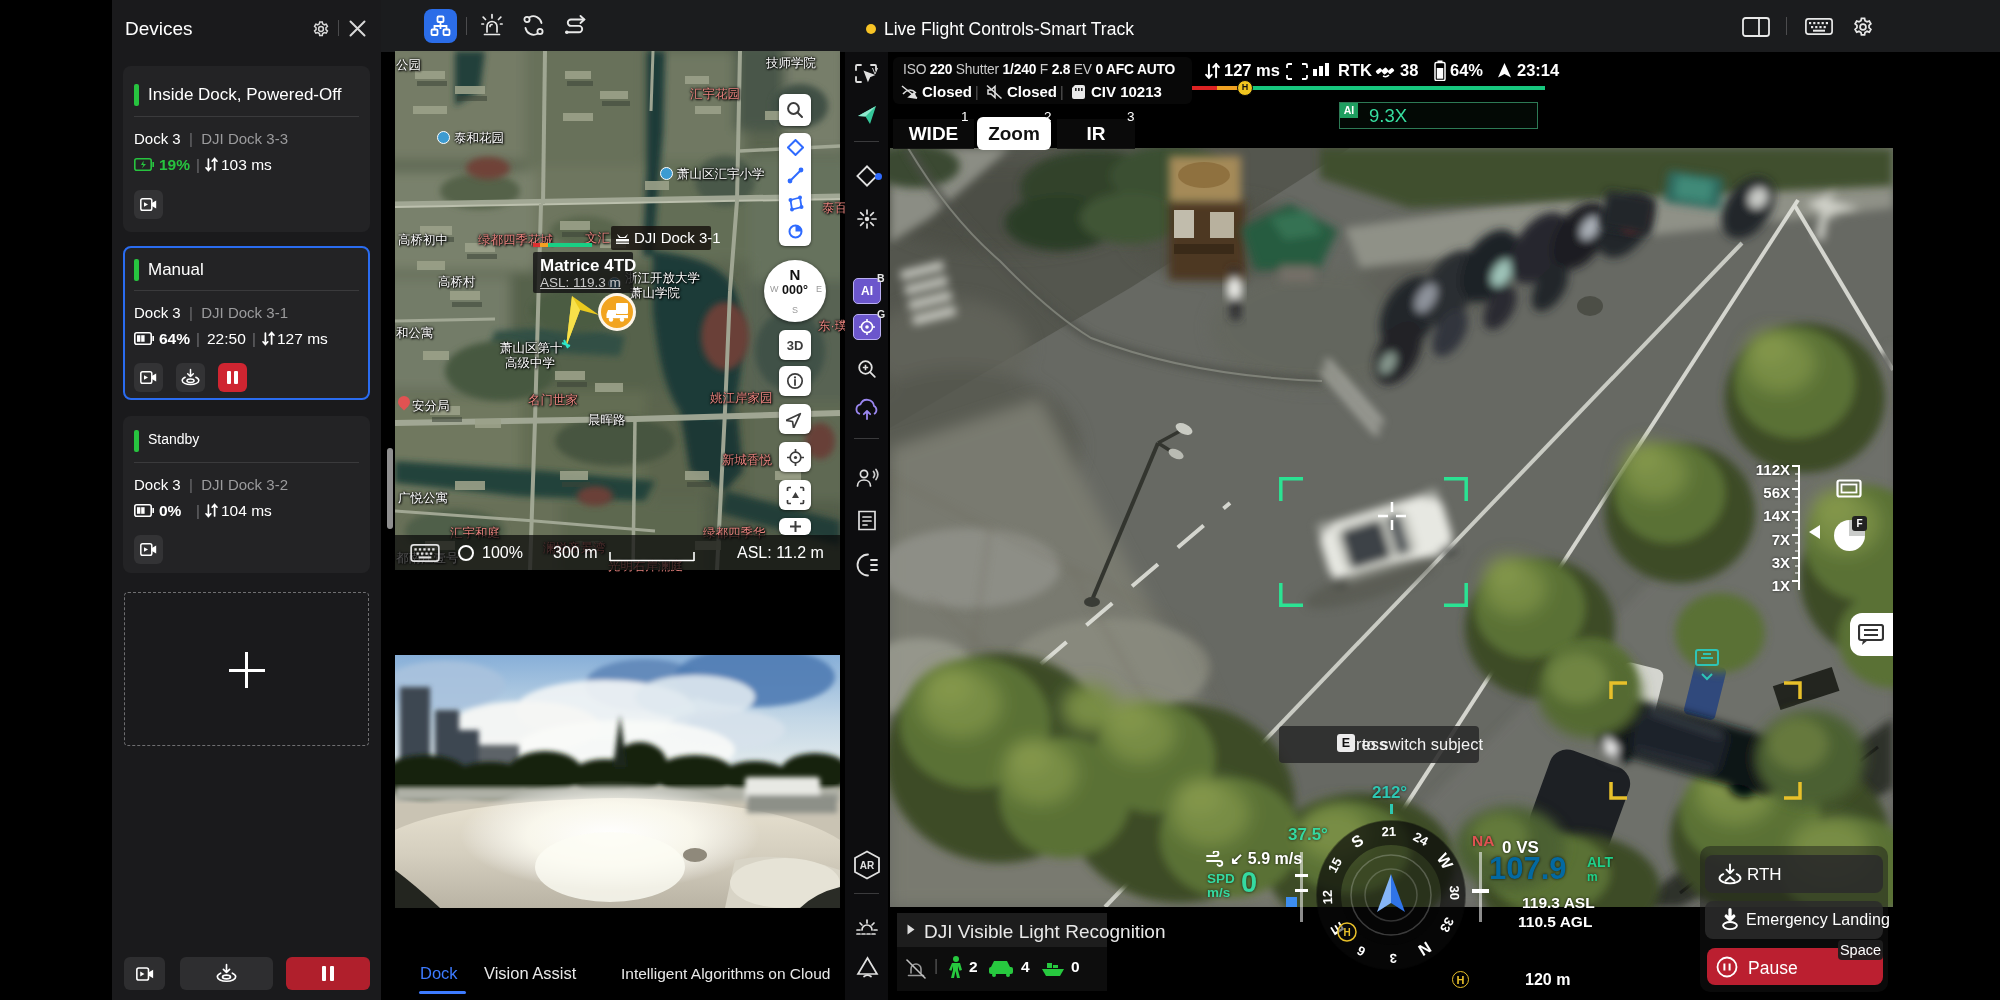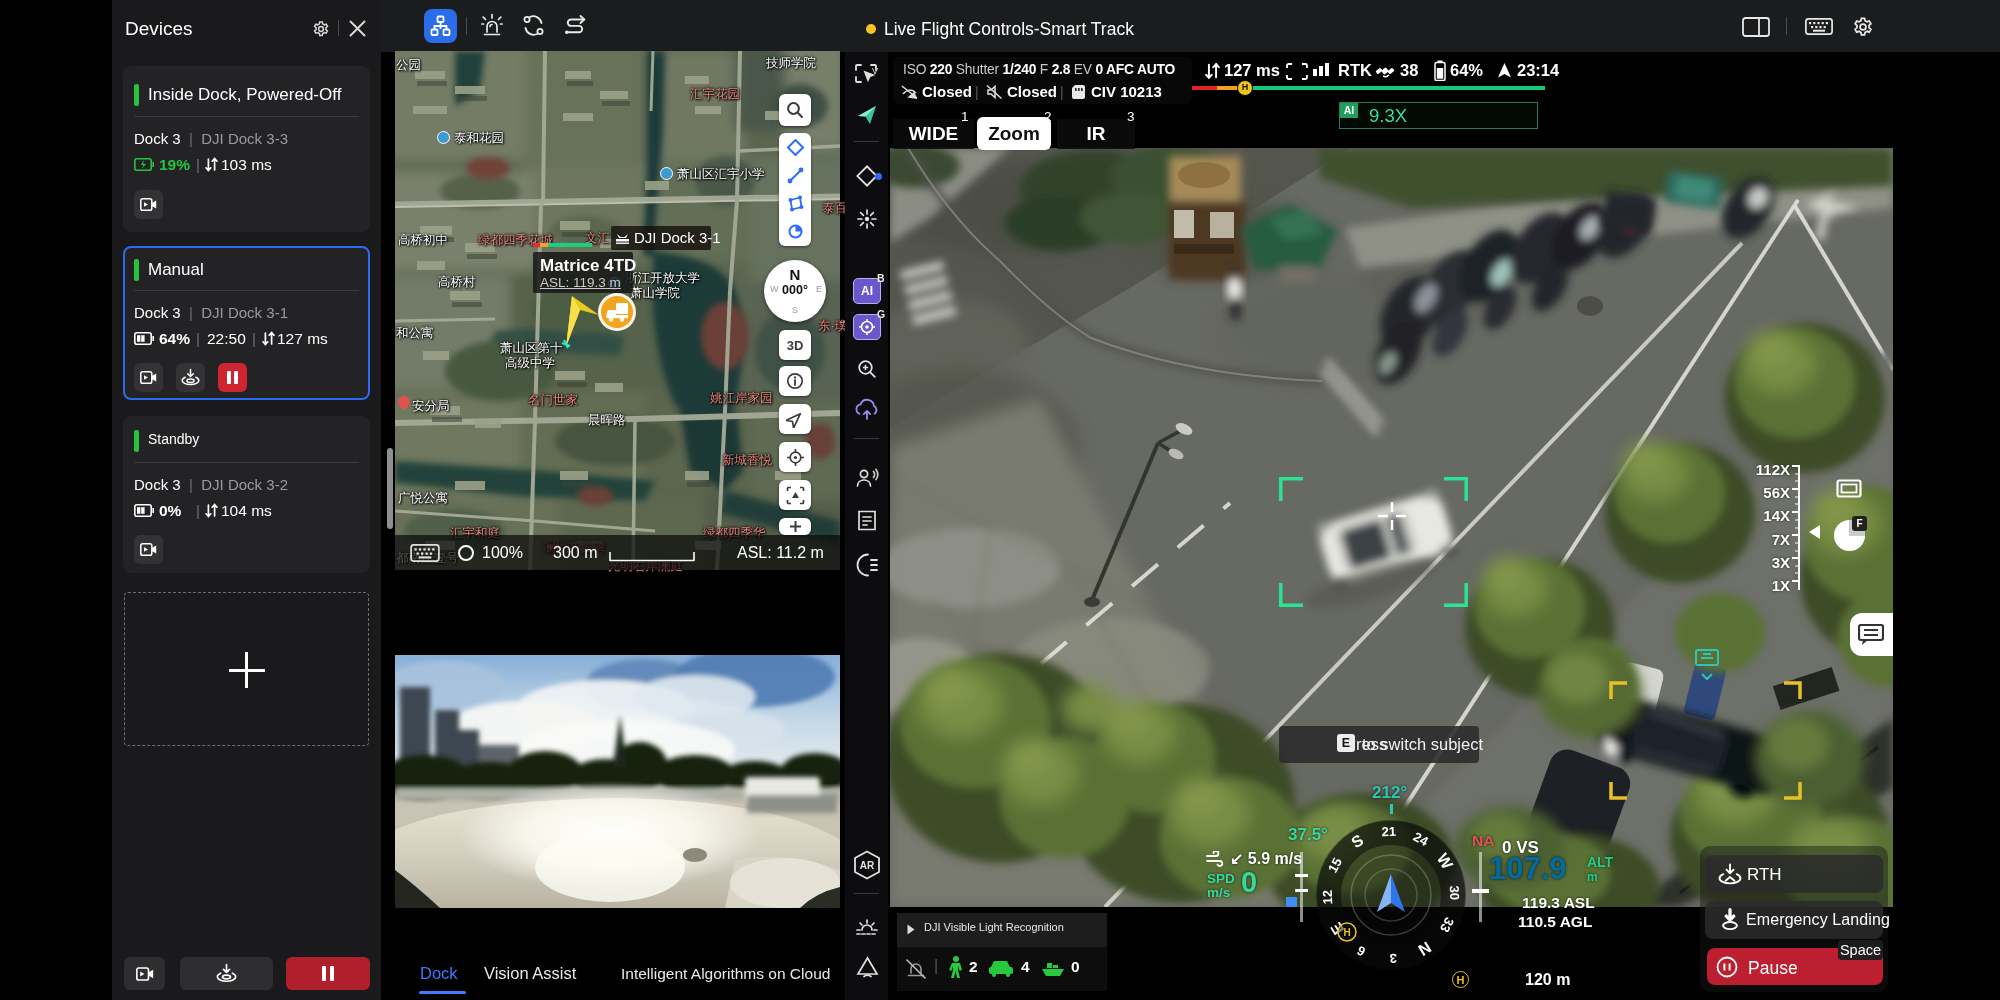--- a/index.html
+++ b/index.html
@@ -1114,21 +1114,21 @@
 <div class="abs" style="left:1522px;top:894px;color:#fff;font-size:15.5px;font-weight:bold;text-shadow:0 0 3px rgba(0,0,0,0.8);">119.3 ASL</div>
 <div class="abs" style="left:1518px;top:913px;color:#fff;font-size:15.5px;font-weight:bold;text-shadow:0 0 3px rgba(0,0,0,0.8);">110.5 AGL</div>
 
 <div class="abs" style="left:1452px;top:971px;width:17px;height:17px;border-radius:50%;border:1.8px solid #e8c02a;color:#e8c02a;font-size:11px;font-weight:bold;text-align:center;line-height:17px;">H</div>
 <div class="abs" style="left:1478px;top:971px;color:#fff;font-size:16px;font-weight:bold;margin-left:47px;">120 m</div>
 
 <div class="abs" style="left:897px;top:913px;width:210px;height:34px;background:rgba(32,32,32,0.92);"></div>
 <svg class="abs" style="left:906px;top:923px" width="10" height="13" viewBox="0 0 10 13">
     <path d="M1.5 1.5l7 5-7 5z" fill="#ddd"></path>
   </svg>
-<div class="abs" style="left:924px;top:921px;color:#e8e8e8;font-size:11px;">DJI Visible Light Recognition</div>
+<div class="abs" style="left:924px;top:921px;color:#e8e8e8;font-size:19px;">DJI Visible Light Recognition</div>
 <div class="abs" style="left:897px;top:947px;width:210px;height:44px;background:rgba(16,16,16,0.8);"></div>
 <svg class="abs" style="left:905px;top:958px" width="22" height="22" viewBox="0 0 22 22">
   <g stroke="#9a9a9a" stroke-width="1.6" fill="none" stroke-linecap="round">
     <path d="M6 15v-4a5 5 0 0 1 10 0v4M3.5 17.5h15"></path>
     <path d="M2 2l18 18" stroke="#c0c0c0"></path>
   </g>
 </svg>
 <div class="abs" style="left:934px;top:957px;color:#555;font-size:16px;">|</div>
 <svg class="abs" style="left:948px;top:955px" width="16" height="24" viewBox="0 0 16 24">
   <g fill="#27c93f">

